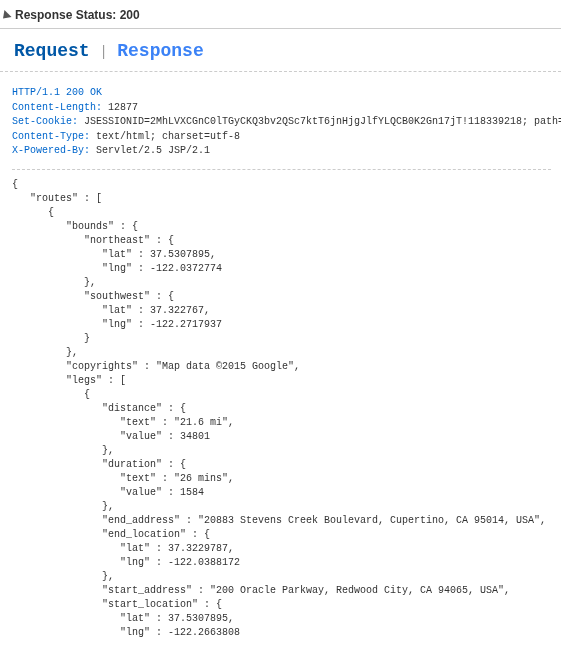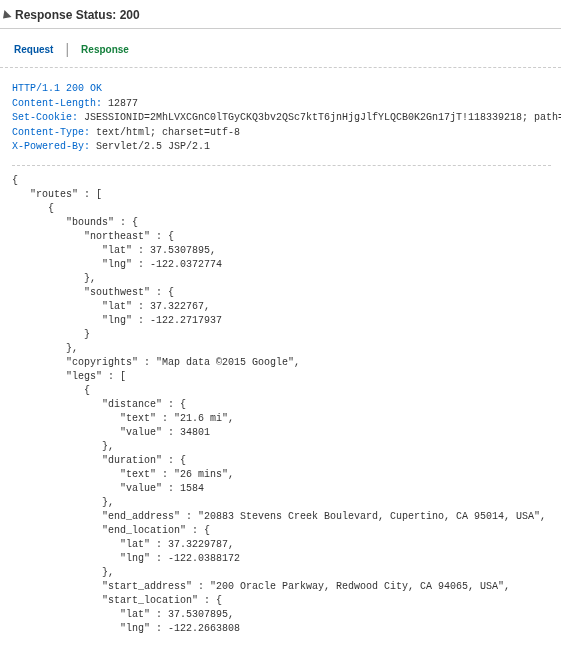--- a/index.html
+++ b/index.html
@@ -33,35 +33,36 @@
     font-size: 12px;
     color: #333;
   }
   .tabs {
     display: flex;
     align-items: center;
     padding: 12px 10px 10px 12px;
     border-bottom: 1px dashed #ccc;
   }
   .tab {
-    font-size: 10px;
+    font-size: 18px;
     font-weight: bold;
     padding: 0 2px;
     cursor: pointer;
+    font-family: Liberation Mono, monospace;
   }
   .tab-request {
     color: #0057a6;
   }
   .tab-sep {
     color: #999;
     margin: 0 10px;
     font-size: 14px;
   }
   .tab-response {
-    color: #15803d;
+    color: #3b82f6;
   }
   .body-area {
     padding: 14px 10px 0 12px;
     font-family: "Courier New", Consolas, monospace;
     font-size: 10px;
     line-height: 1.45;
     color: #333;
   }
   .hdr-line {
     white-space: pre;

